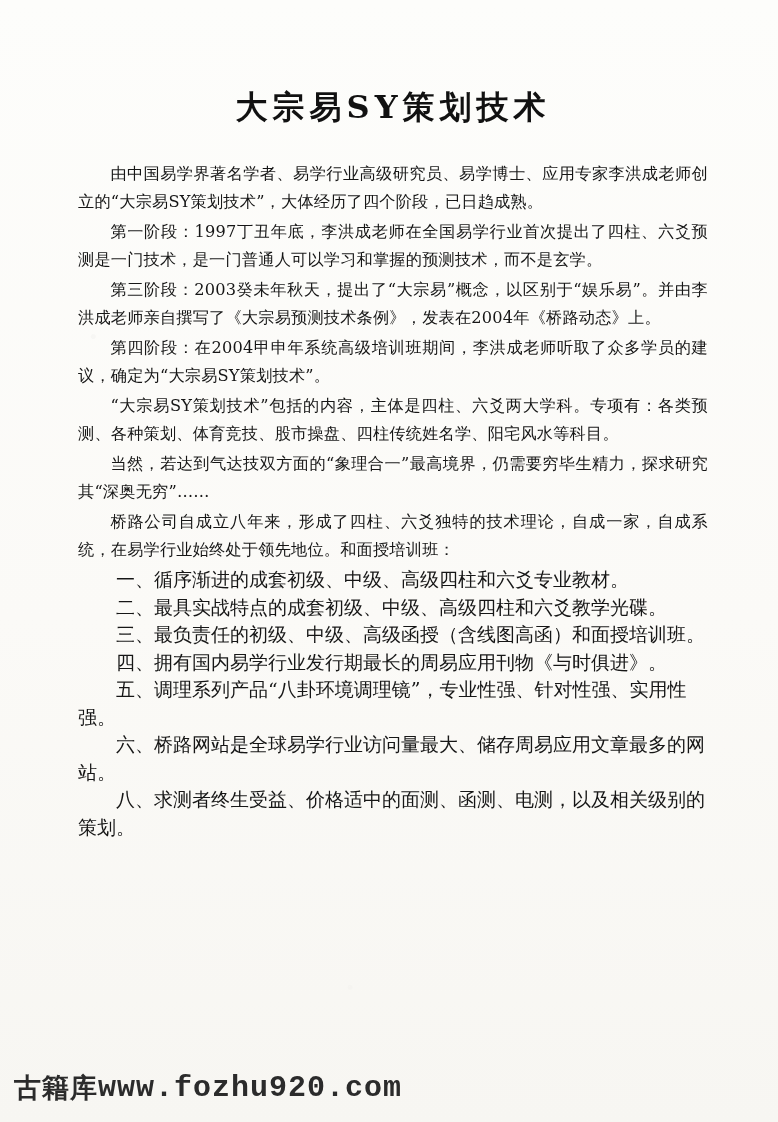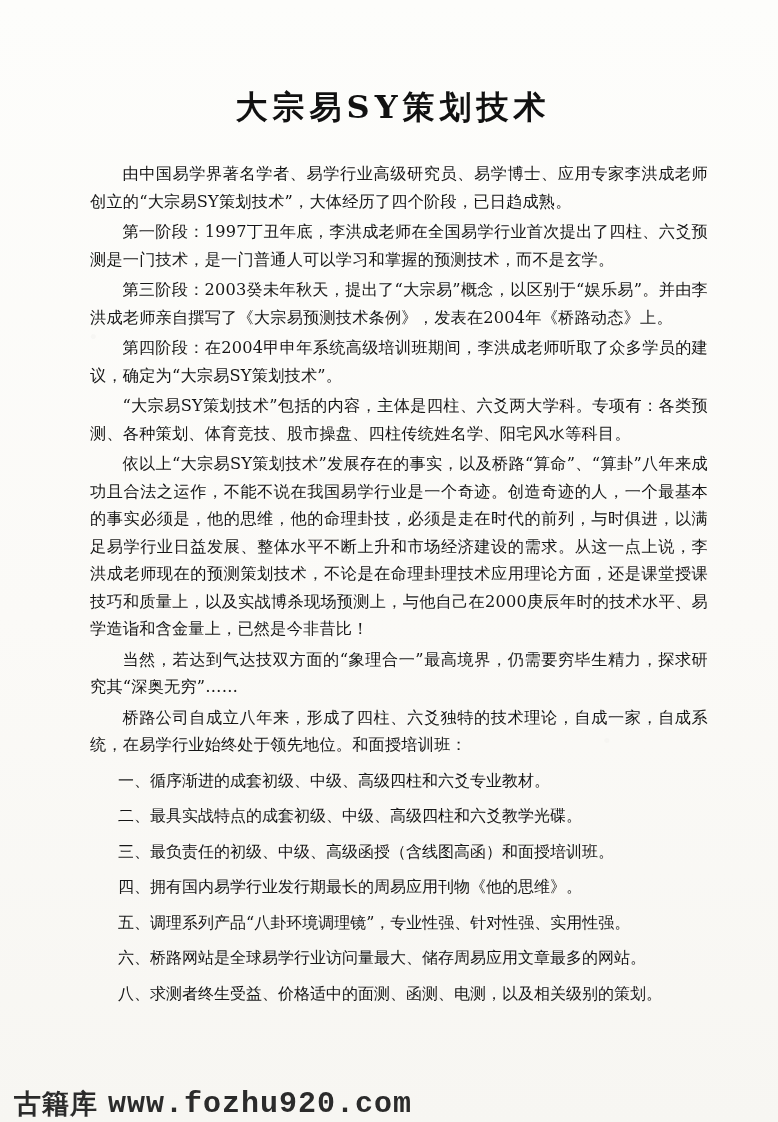--- a/index.html
+++ b/index.html
@@ -39,49 +39,48 @@
   .doc-title {
     text-align: center;
     font-family: "DejaVu Serif", "Liberation Serif", serif;
     font-weight: bold;
     font-size: 32px;
     letter-spacing: 5px;
     margin: 0 0 30px 0;
     color: #111;
   }
   p.para {
-    margin: 0 0 3px 12px;
+    margin: 0 0 3px 0;
     font-size: 16.2px;
     line-height: 27.5px;
     text-align: justify;
     text-indent: 2em;
     font-family: "DejaVu Serif", "Liberation Serif", serif;
     color: #161616;
     letter-spacing: 0.2px;
   }
   ol.biz-list {
     list-style: none;
     margin: 0;
     padding: 0;
   }
   ol.biz-list li {
-    font-size: 16px;
+    font-size: 19px;
     line-height: 27.5px;
     font-family: "DejaVu Serif", "Liberation Serif", serif;
     text-indent: 2em;
     color: #161616;
-    margin: 8px;
+    margin: 0;
   }
   .footer-watermark {
     position: absolute;
     left: 14px;
-    bottom: 0;
+    bottom: 16px;
     display: flex;
     align-items: center;
-    gap: 10px;
   }
   .wm-cn {
     font-family: "DejaVu Serif", "Liberation Serif", serif;
     font-size: 27px;
     font-weight: bold;
     color: #2b2b2b;
     letter-spacing: 1px;
   }
   .wm-url {
     font-family: Liberation Mono, monospace;
@@ -99,29 +98,28 @@
 
   <div class="content">
 
     <h1 class="doc-title">大宗易SY策划技术</h1>
 
     <p class="para">由中国易学界著名学者、易学行业高级研究员、易学博士、应用专家李洪成老师创立的“大宗易SY策划技术”，大体经历了四个阶段，已日趋成熟。</p>
     <p class="para">第一阶段：1997丁丑年底，李洪成老师在全国易学行业首次提出了四柱、六爻预测是一门技术，是一门普通人可以学习和掌握的预测技术，而不是玄学。</p>
     <p class="para">第三阶段：2003癸未年秋天，提出了“大宗易”概念，以区别于“娱乐易”。并由李洪成老师亲自撰写了《大宗易预测技术条例》，发表在2004年《桥路动态》上。</p>
     <p class="para">第四阶段：在2004甲申年系统高级培训班期间，李洪成老师听取了众多学员的建议，确定为“大宗易SY策划技术”。</p>
     <p class="para">“大宗易SY策划技术”包括的内容，主体是四柱、六爻两大学科。专项有：各类预测、各种策划、体育竞技、股市操盘、四柱传统姓名学、阳宅风水等科目。</p>
-    <p class="para">依以上“大宗易SY策划技术”发展存在的事实，以及桥路“算命”、“算卦”八年来成功且合法之运作，不能不说在我国易学行业是一个奇迹。创造奇迹的人，一个最基本的事实必须是，他的思维，他的命理卦技，必须是走在时代的前列，与时俱进，以满足易学行业日益发展、整体水平不断上升和市场经济建设的需求。从这一点上说，李洪成老师现在的预测策划技术，不论是在命理卦理技术应用理论方面，还是课堂授课技巧和质量上，以及实战博杀现场预测上，与他自己在2000庚辰年时的技术水平、易学造诣和含金量上，已然是今非昔比！</p>
     <p class="para">当然，若达到气达技双方面的“象理合一”最高境界，仍需要穷毕生精力，探求研究其“深奥无穷”……</p>
     <p class="para">桥路公司自成立八年来，形成了四柱、六爻独特的技术理论，自成一家，自成系统，在易学行业始终处于领先地位。和面授培训班：</p>
 
     <ol class="biz-list">
       <li>一、循序渐进的成套初级、中级、高级四柱和六爻专业教材。</li>
       <li>二、最具实战特点的成套初级、中级、高级四柱和六爻教学光碟。</li>
       <li>三、最负责任的初级、中级、高级函授（含线图高函）和面授培训班。</li>
-      <li>四、拥有国内易学行业发行期最长的周易应用刊物《他的思维》。</li>
+      <li>四、拥有国内易学行业发行期最长的周易应用刊物《与时俱进》。</li>
       <li>五、调理系列产品“八卦环境调理镜”，专业性强、针对性强、实用性强。</li>
       <li>六、桥路网站是全球易学行业访问量最大、储存周易应用文章最多的网站。</li>
       <li>八、求测者终生受益、价格适中的面测、函测、电测，以及相关级别的策划。</li>
 
     </ol>
 
   </div>
 
   <div class="footer-watermark">
     <span class="wm-cn">古籍库</span>

